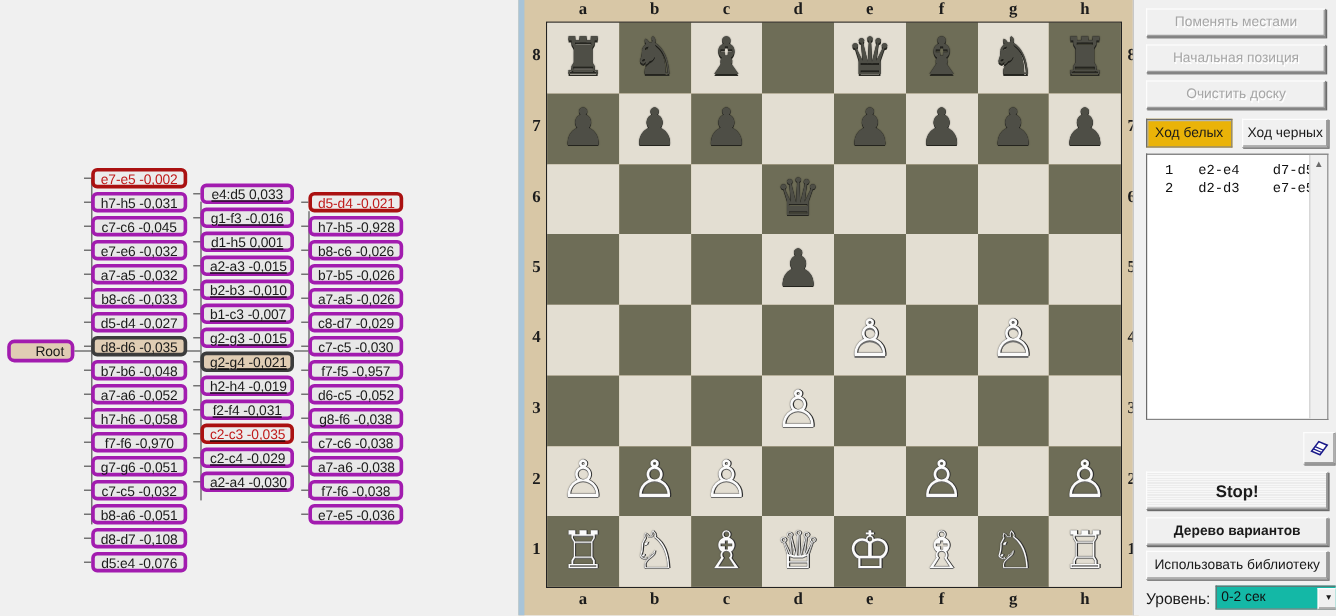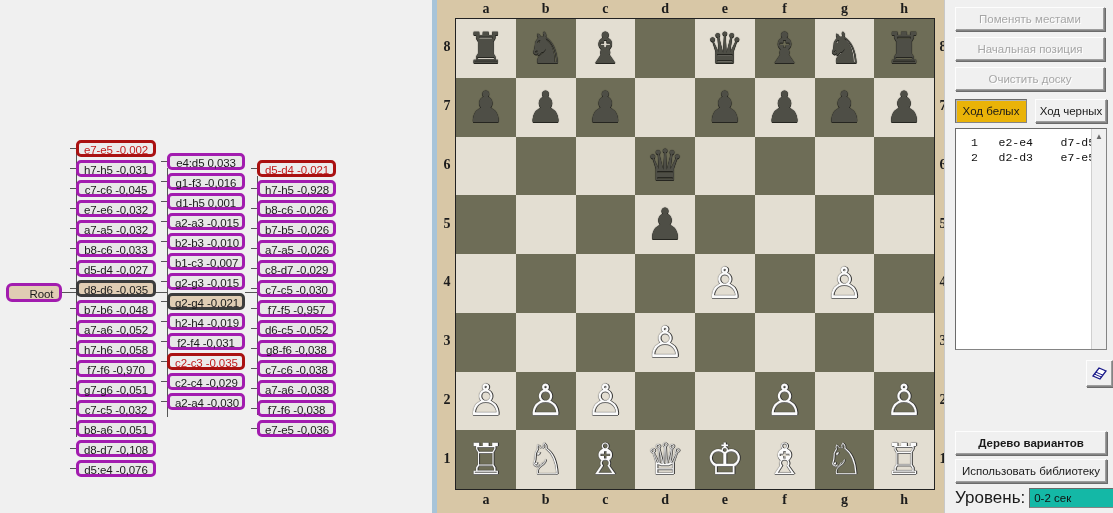--- a/index.html
+++ b/index.html
@@ -177,21 +177,21 @@
     border-top-color: #fdfdfd;
     border-left-color: #fdfdfd;
     box-shadow: inset -1px -1px 0 #9d9d9d, 1px 1px 0 #6b6b6b;
     background: #f0f0f0;
     display: flex; align-items: center; justify-content: center;
   }
   #level-row {
     position: absolute;
     display: flex; align-items: center;
   }
-  #level-label { font-size: 17px; color: #1a1a1a; margin-right: 4px; }
+  #level-label { font-size: 13px; color: #1a1a1a; margin-right: 4px; }
   #level-select {
     position: relative;
     box-sizing: border-box;
     width: 106px; height: 20px;
     border: 1px solid #848484;
     border-top-color: #6b6b6b;
     border-left-color: #6b6b6b;
     background: #14b8a6;
     font-size: 11.5px;
     color: #111;
@@ -241,21 +241,21 @@
         <div class="tree-node">a7-a6 -0,052</div>
         <div class="tree-node">h7-h6 -0,058</div>
         <div class="tree-node">f7-f6 -0,970</div>
         <div class="tree-node">g7-g6 -0,051</div>
         <div class="tree-node">c7-c5 -0,032</div>
         <div class="tree-node">b8-a6 -0,051</div>
         <div class="tree-node">d8-d7 -0,108</div>
         <div class="tree-node">d5:e4 -0,076</div>
       </div>
 
-    <div class="tree-col" id="tree-col-1" style="left:167px; top:153px; width:78px;">
+    <div class="tree-col" id="tree-col-1" style="left:167px; top:153px; width:78px;text-decoration:underline;">
         <div class="tree-node">e4:d5 0,033</div>
         <div class="tree-node">g1-f3 -0,016</div>
         <div class="tree-node">d1-h5 0,001</div>
         <div class="tree-node">a2-a3 -0,015</div>
         <div class="tree-node">b2-b3 -0,010</div>
         <div class="tree-node">b1-c3 -0,007</div>
         <div class="tree-node">g2-g3 -0,015</div>
         <div class="tree-node sel">g2-g4 -0,021</div>
         <div class="tree-node">h2-h4 -0,019</div>
         <div class="tree-node">f2-f4 -0,031</div>
@@ -525,20 +525,21 @@
 
 
     <div id="undo-icon-btn" style="left:141px; top:360px; width:27px; height:27px;">
       <svg width="17" height="17" viewBox="0 0 17 17">
         <polygon points="2,11 8,3 15,6 9,14" fill="#ffffff" stroke="#1a1a8a" stroke-width="1.3"></polygon>
         <line x1="5" y1="7.2" x2="12" y2="10.2" stroke="#1a1a8a" stroke-width="1"></line>
         <line x1="3.5" y1="9.1" x2="10.5" y2="12.1" stroke="#1a1a8a" stroke-width="1"></line>
       </svg>
     </div>
 
+    <div class="btn stop" style="left:10px; top:393px; width:152px; height:32px;">Stop!</div>
 
     <div class="btn" style="left:10px; top:431px; width:152px; height:24px;font-weight:bold;">Дерево вариантов</div>
 
     <div class="btn" style="left:10px; top:459px; width:152px; height:24px;">Использовать библиотеку</div>
 
     <div id="level-row" style="left:10px; top:488px;">
       <span id="level-label">Уровень:</span>
       <div id="level-select">
         <span>0-2 сек</span>
         <span id="level-arrow">▼</span>

